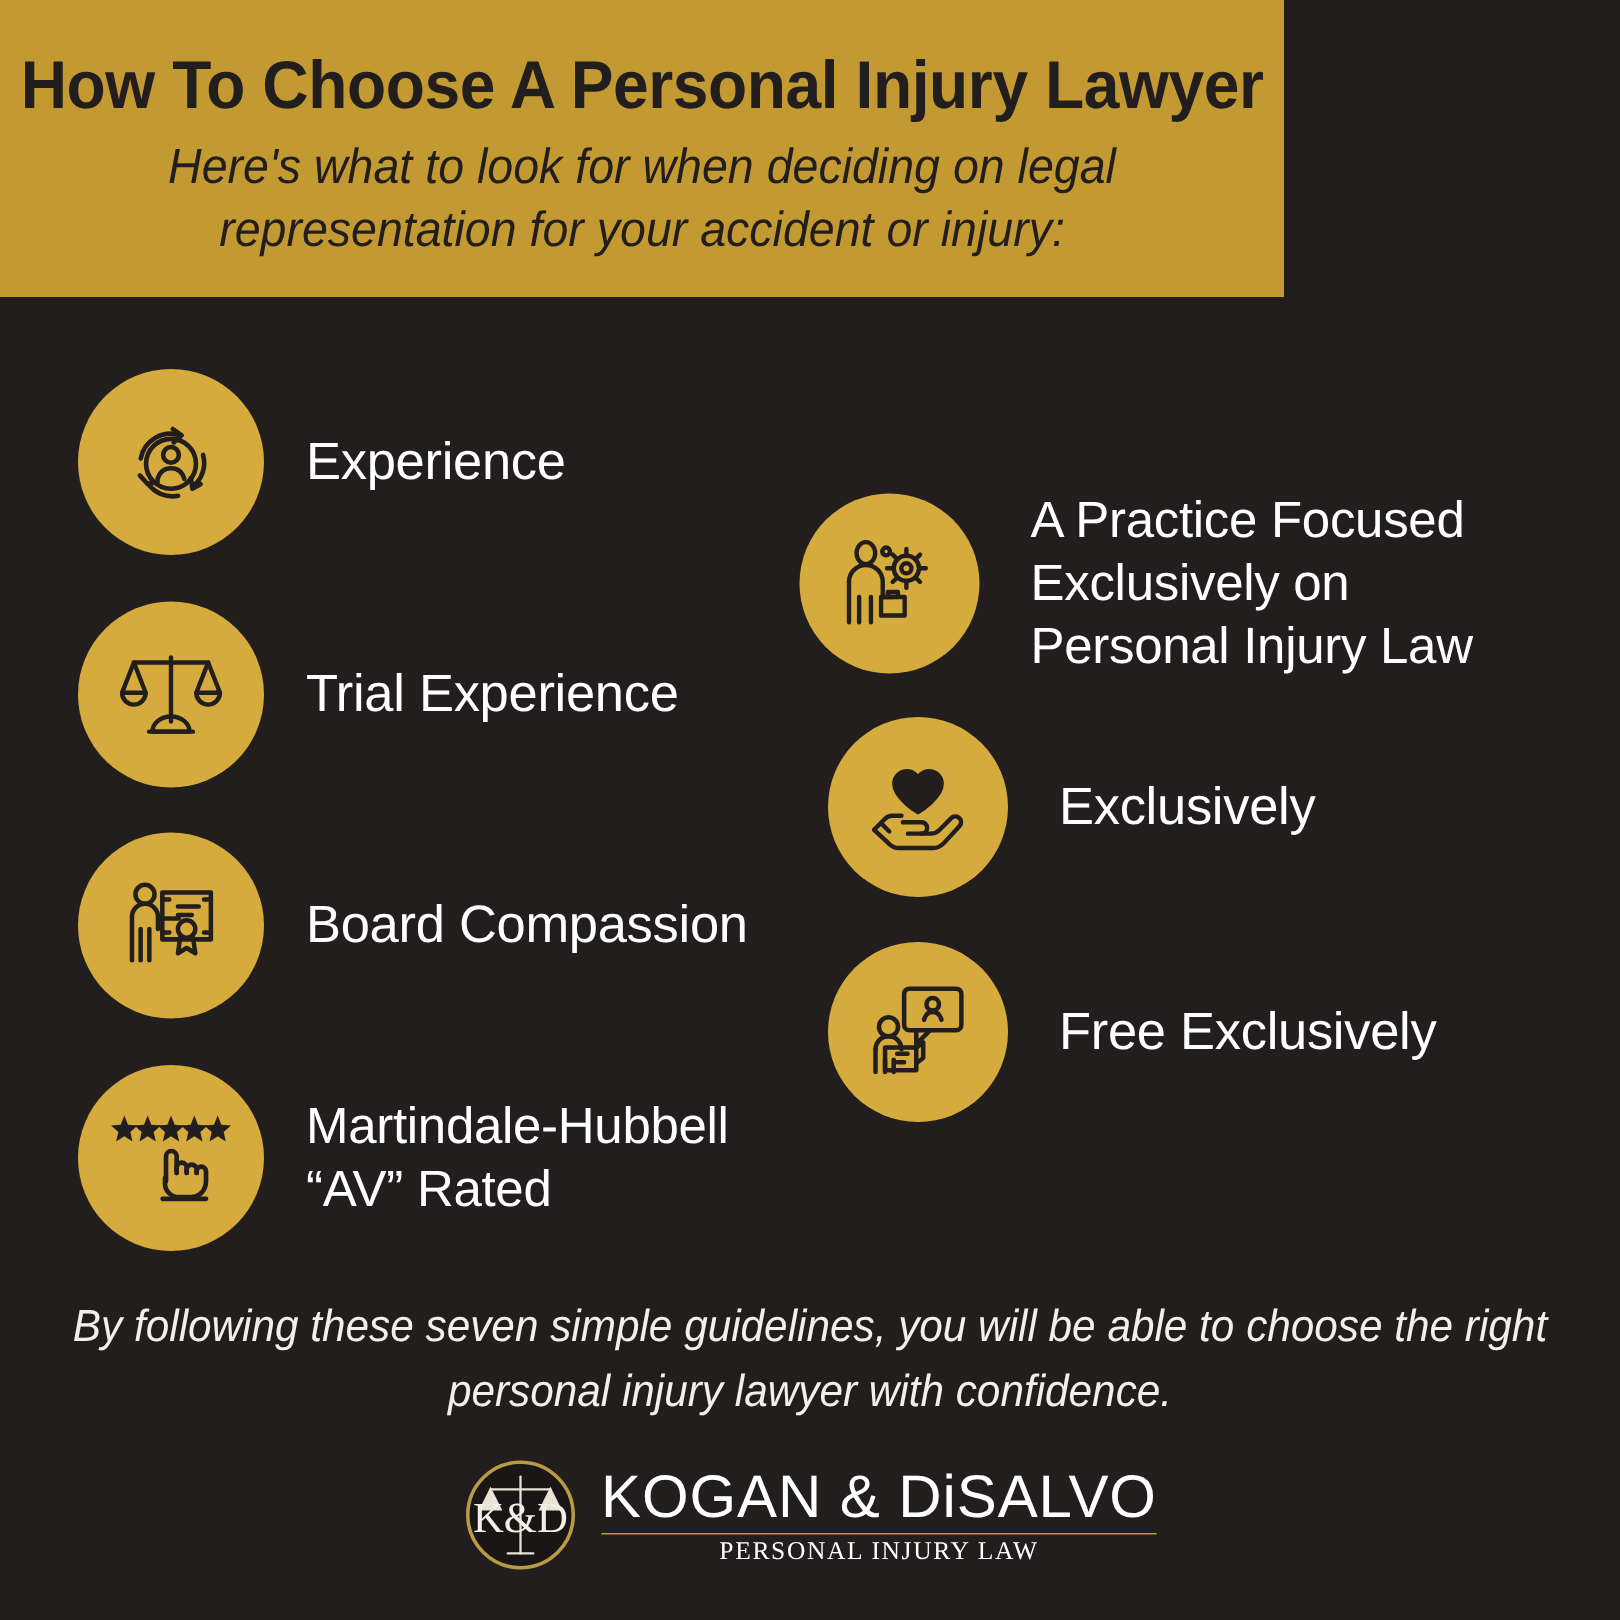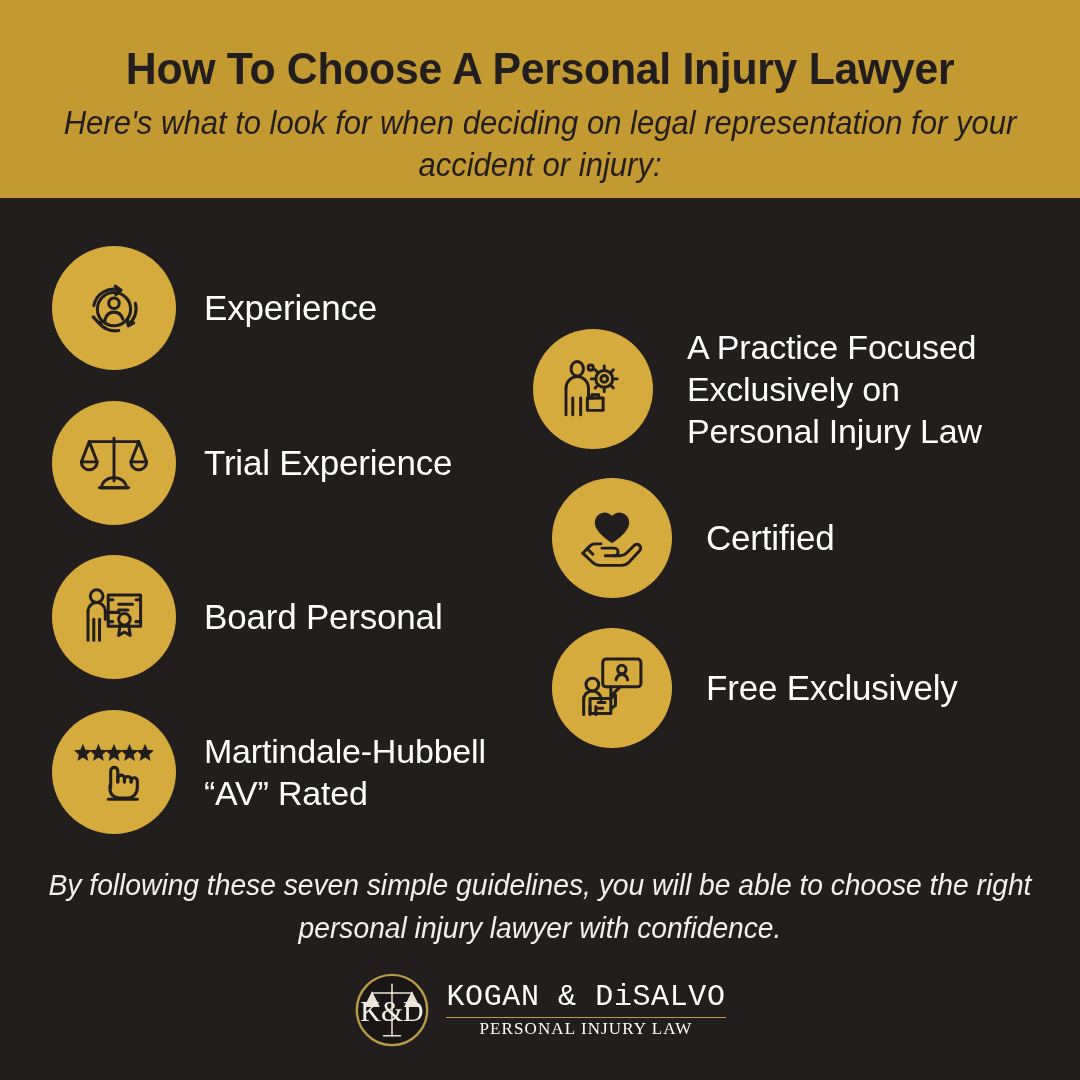--- a/index.html
+++ b/index.html
@@ -19,28 +19,28 @@
     height: 1080px;
     background: #231e1e;
     overflow: hidden;
   }
 
   
   .header-band {
     position: absolute;
     left: 0;
     top: 0;
-    width: 1080px;
+    width: 856px;
     height: 198px;
     background: #c39a32;
     display: flex;
     flex-direction: column;
     align-items: center;
     justify-content: flex-start;
-    padding-top: 46px;
+    padding-top: 34px;
   }
 
   .headline {
     font-family: "Liberation Sans Narrow", "Liberation Sans", sans-serif;
     font-weight: bold;
     font-size: 45px;
     line-height: 1.02;
     letter-spacing: -0.3px;
     color: #231e1e;
     text-align: center;
@@ -143,22 +143,22 @@
 
   .logo-mark { width: 76px; height: 76px; }
 
   .logo-text {
     display: flex;
     flex-direction: column;
     align-items: center;
   }
 
   .logo-name {
-    font-family: Liberation Mono, monospace;
-    font-size: 30px;
+    font-family: Liberation Sans, sans-serif;
+    font-size: 40px;
     font-weight: normal;
     letter-spacing: 0.6px;
     color: #ffffff;
     line-height: 1.05;
   }
 
   .logo-rule {
     width: 100%;
     height: 1.5px;
     background: #c39a32;
@@ -230,21 +230,21 @@
           <path d="M19.5 34v18"></path>
           <path d="M24.5 28h12"></path>
           <rect x="27" y="13" width="28" height="27"></rect>
           <path d="M27 17h4M51 17h4M27 36h4M51 36h4"></path>
           <path d="M36 21h12M36 26h8"></path>
           <circle cx="41" cy="34" r="5"></circle>
           <path d="M37.5 37.5 36 48l5-3 5 3-1.5-10.5"></path>
         </svg>
       </div>
       <div class="gap-lg"></div>
-      <div class="item-label">Board Personal</div>
+      <div class="item-label">Board Compassion</div>
     </div>
 
     <div class="item item-martindale">
       <div class="badge badge-lg">
         <svg width="80" height="80" viewBox="0 0 72 64" fill="none">
           <g fill="#231e1e">
             <path d="M8 6.5 10.2 12l5.8.5-4.4 3.9 1.3 5.7L8 19l-4.9 3.1 1.3-5.7L0 12.5 5.8 12z"></path>
             <path d="M22 6.5 24.2 12l5.8.5-4.4 3.9 1.3 5.7L22 19l-4.9 3.1 1.3-5.7L14 12.5 19.8 12z"></path>
             <path d="M36 6.5 38.2 12l5.8.5-4.4 3.9 1.3 5.7L36 19l-4.9 3.1 1.3-5.7L28 12.5 33.8 12z"></path>
             <path d="M50 6.5 52.2 12l5.8.5-4.4 3.9 1.3 5.7L50 19l-4.9 3.1 1.3-5.7L42 12.5 47.8 12z"></path>
@@ -291,21 +291,21 @@
       <div class="badge badge-md">
         <svg width="72" height="72" viewBox="0 0 64 64" fill="none" stroke="#231e1e" stroke-width="2.6" stroke-linecap="round" stroke-linejoin="round">
           <path d="M32 35S18 26.6 18 18.4A7.4 7.4 0 0 1 32 14.8 7.4 7.4 0 0 1 46 18.4C46 26.6 32 35 32 35z" fill="#231e1e" stroke="#231e1e"></path>
           <path d="M23 41h11a3.4 3.4 0 0 1 0 6.8H26"></path>
           <path d="M6 45.5 12.5 39a6 6 0 0 1 4.3-1.8h5.4"></path>
           <path d="M34 47.8h5.4c2 0 3.9-.8 5.3-2.2l7-7a3.4 3.4 0 0 1 5 4.6l-9.4 10.2a9 9 0 0 1-6.6 2.9H21a9 9 0 0 1-6.4-2.7L6 45.5"></path>
           <path d="M10 41.5 15 46.5"></path>
         </svg>
       </div>
       <div class="gap-md"></div>
-      <div class="item-label">Certified</div>
+      <div class="item-label">Exclusively</div>
     </div>
 
     <div class="item item-consult">
       <div class="badge badge-md">
         <svg width="74" height="74" viewBox="0 0 64 64" fill="none" stroke="#231e1e" stroke-width="2.6" stroke-linecap="round" stroke-linejoin="round">
           <rect x="24" y="7" width="33" height="24" rx="3"></rect>
           <path d="M31 31v8l8-8"></path>
           <circle cx="40.5" cy="16" r="3.6"></circle>
           <path d="M35.5 25c.7-3 2.6-4.6 5-4.6s4.3 1.6 5 4.6"></path>
           <circle cx="15" cy="29" r="5.5"></circle>

